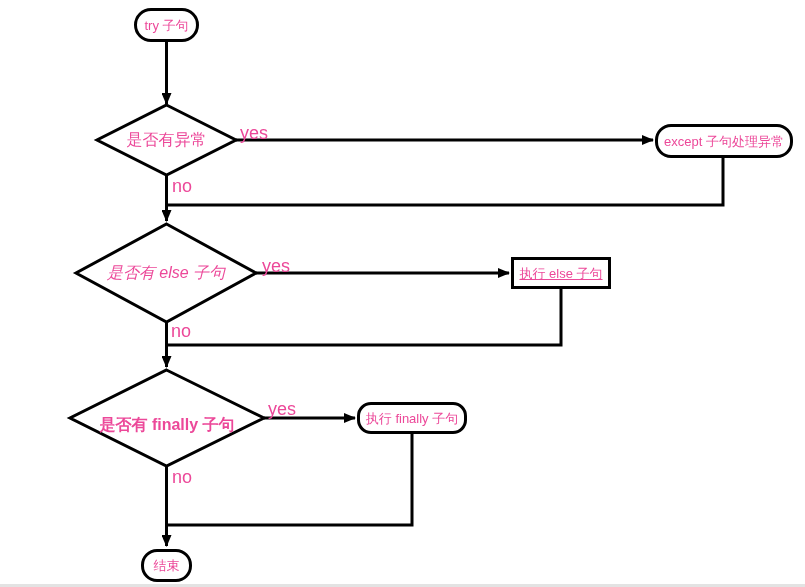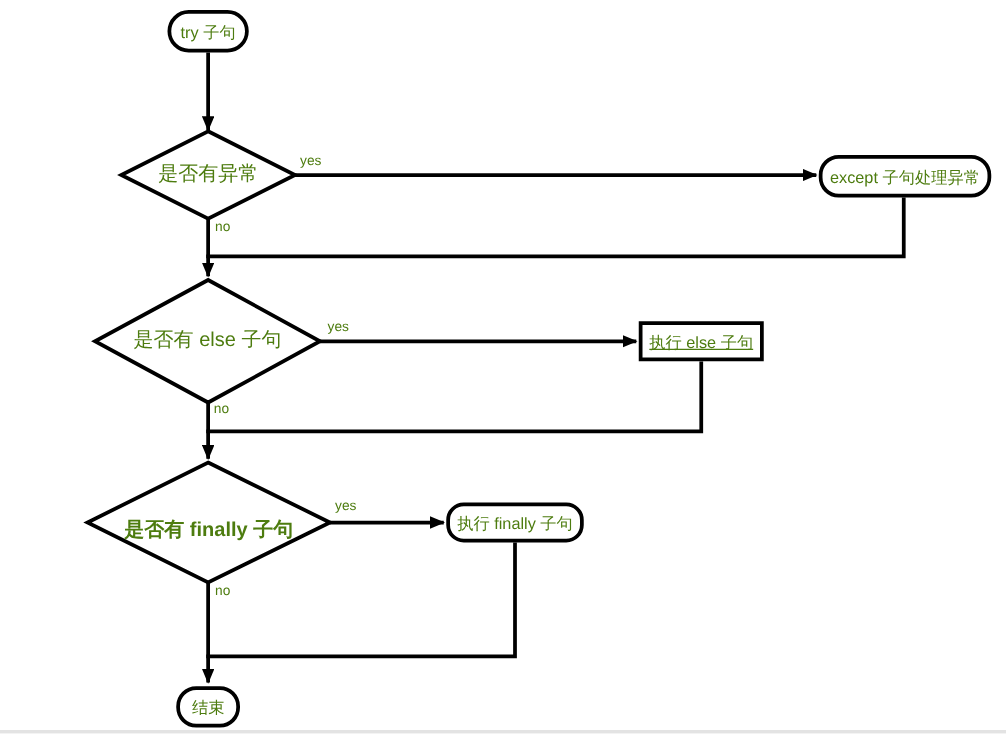--- a/index.html
+++ b/index.html
@@ -7,21 +7,21 @@
     padding: 0;
     background: #ffffff;
   }
   .canvas {
     position: relative;
     width: 805px;
     height: 587px;
     background: #ffffff;
     overflow: hidden;
     font-family: "Liberation Sans", "DejaVu Sans", sans-serif;
-    color: #4d7c0f;
+    color: #ec4899;
   }
   svg.wires {
     position: absolute;
     left: 0;
     top: 0;
   }
   .node {
     position: absolute;
     box-sizing: border-box;
     background: #ffffff;
@@ -40,21 +40,21 @@
     position: absolute;
     display: flex;
     align-items: center;
     justify-content: center;
     font-size: 16px;
     line-height: 1;
     white-space: nowrap;
   }
   .elabel {
     position: absolute;
-    font-size: 11px;
+    font-size: 18px;
     line-height: 1;
     white-space: nowrap;
   }
   .bottom-edge {
     position: absolute;
     left: 0;
     bottom: 0;
     width: 805px;
     height: 3px;
     background: #e3e3e3;
@@ -116,21 +116,21 @@
 
   <div class="node" style="left:357px; top:402px; width:110px; height:32px;border-radius:14px;">
     <span>执行 finally 子句</span>
   </div>
 
   <div class="node terminator" style="left:141px; top:549px; width:51px; height:33px; border-radius:16px;">
     <span>结束</span>
   </div>
 
   <div class="dlabel" style="left:97px; top:129px; width:139px; height:22px;">是否有异常</div>
-  <div class="dlabel" style="left:76px; top:262px; width:180px; height:22px;">是否有 else 子句</div>
+  <div class="dlabel" style="left:76px; top:262px; width:180px; height:22px;font-style:italic;">是否有 else 子句</div>
   <div class="dlabel" style="left:70px; top:414px; width:194px; height:22px;font-weight:bold;">是否有 finally 子句</div>
 
   <div class="elabel" style="left:240px; top:124px;">yes</div>
   <div class="elabel" style="left:172px; top:177px;">no</div>
   <div class="elabel" style="left:262px; top:257px;">yes</div>
   <div class="elabel" style="left:171px; top:322px;">no</div>
   <div class="elabel" style="left:268px; top:400px;">yes</div>
   <div class="elabel" style="left:172px; top:468px;">no</div>
 
   <div class="bottom-edge"></div>

